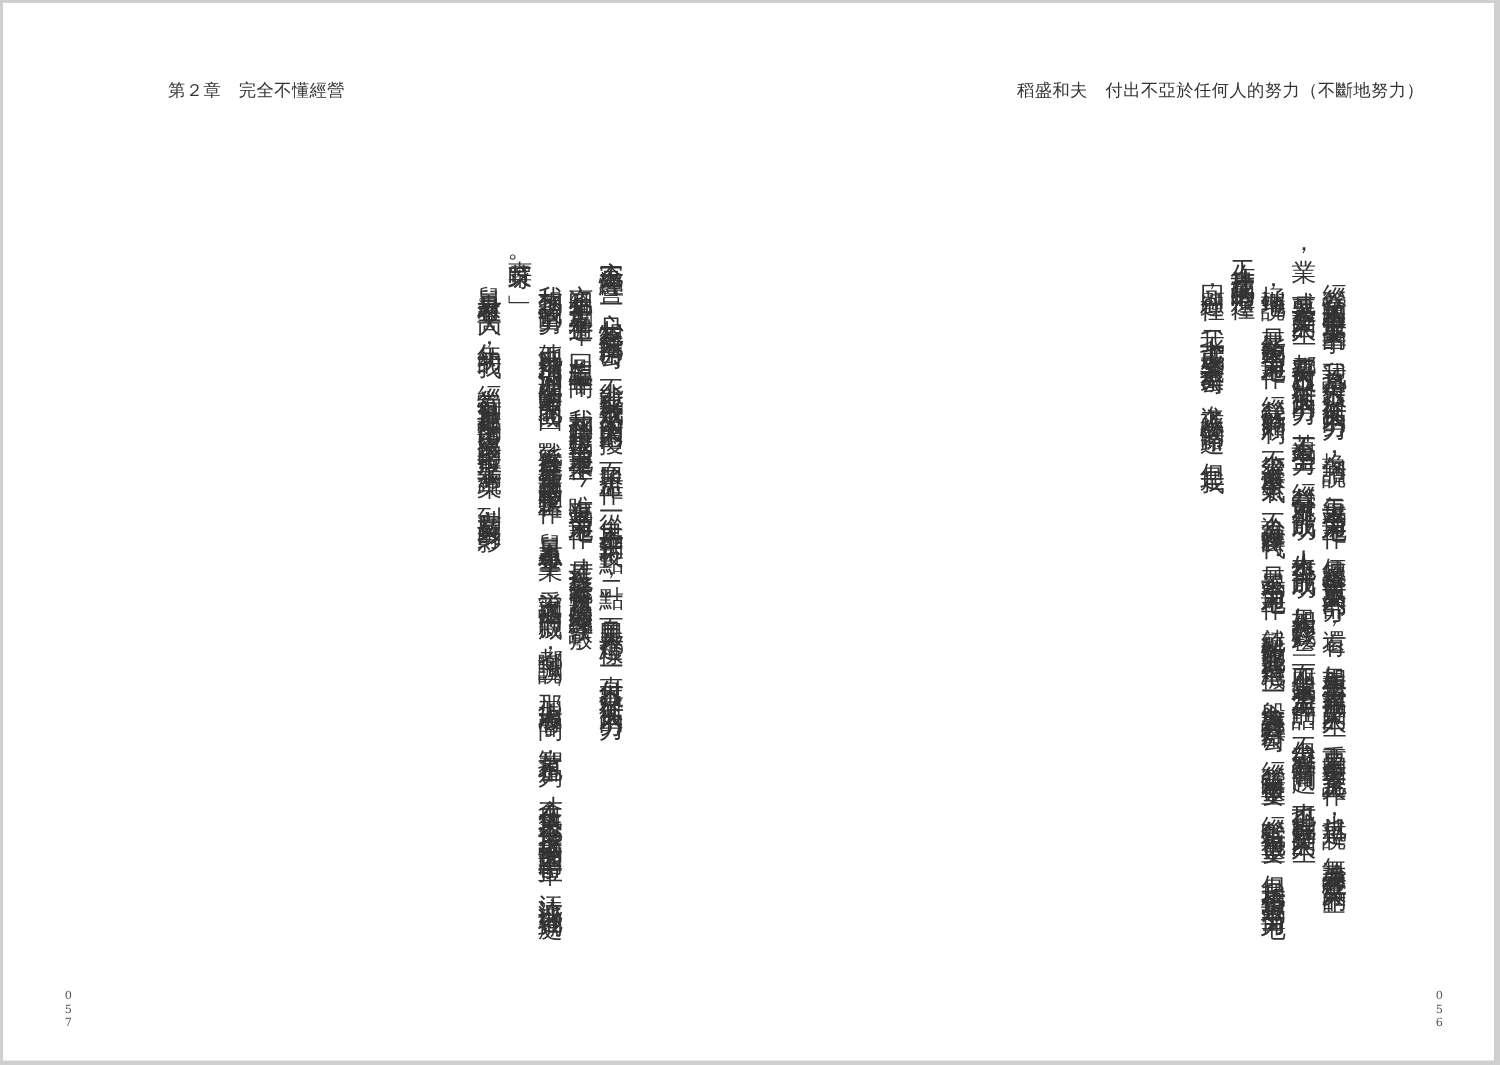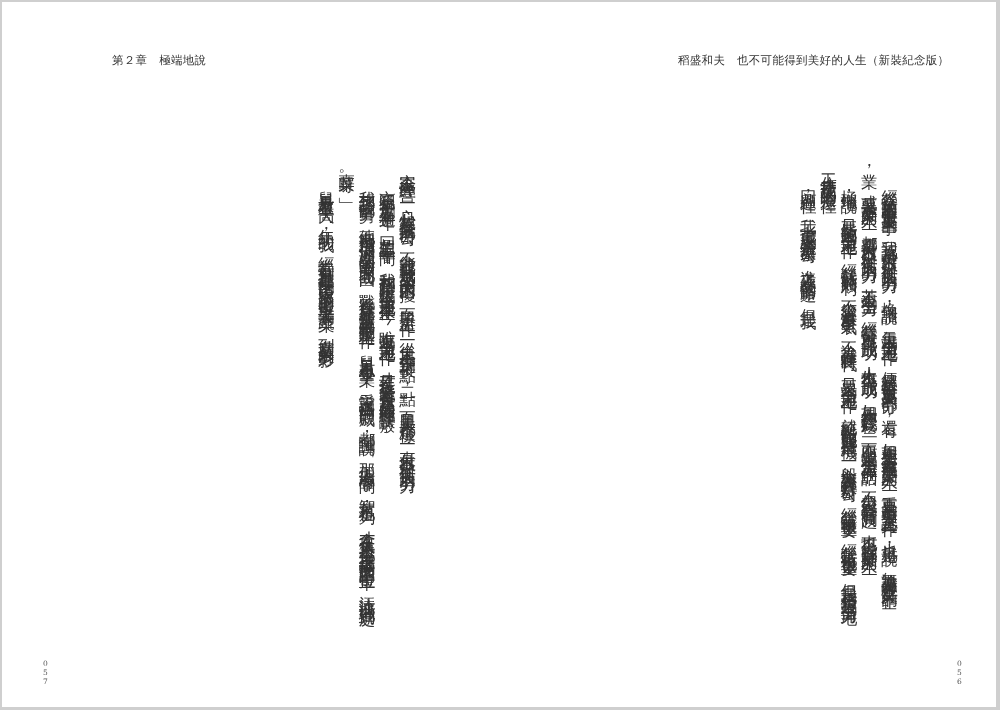--- a/index.html
+++ b/index.html
@@ -43,32 +43,32 @@
     }
     .page-left .folio { left: 39px; }
     .page-right .folio { left: 453px; }
   </style>
 </head>
 <body>
 
 <div class="spread">
 
   <div class="page page-left">
-    <div class="running-head">第２章　極端地說</div>
+    <div class="running-head">第２章　完全不懂經營</div>
     <div class="body-text">
       <span class="para noindent">完全不懂經營，一心只想著不能搞垮公司、不能造成幫我成立公司的人的困擾，而拚了命工作。從一大早工作到半夜一點、二點，而且天天都這樣，一直付出不亞於任何人的努力。</span>
       <span class="para">京瓷明年是創立五十週年，回想這五十年間，我和創業時一樣竭盡全力地工作至今。唯有竭盡全力地工作，才是打造京瓷能有今天規模的最佳經營訣竅。</span>
       <span class="para">我想到了我的舅舅，他兩袖清風從滿洲（現在的中國東北）回國，戰後在鹿兒島從事蔬菜的移動販售工作。舅舅只有小學畢業，愛說三道四的親戚，都嘲諷說，「那個人沒有學問，智慧也不夠，才會在大熱天也每天拉著那輛大型的手拉車，汗流浹背地到處賣菜呀。」</span>
       <span class="para">舅舅身材並不高大。年幼的我，經常看到舅舅在那輛比自己大得多的手拉車上裝滿了蔬菜，到處賣菜的身影。</span>
     </div>
     <div class="folio">057</div>
   </div>
 
   <div class="page page-right">
-    <div class="running-head">稻盛和夫　也不可能得到美好的人生（新裝紀念版）</div>
+    <div class="running-head">稻盛和夫　付出不亞於任何人的努力（不斷地努力）</div>
     <div class="body-text">
       <span class="para">經營企業的過程中最重要的事，我認為是「付出不亞於任何人的努力」。換句話說，每天竭盡全力地工作，便是經營公司最重要的部分。還有，如果想要過著幸福而美好的人生，重要的是每天要認真工作。也就是說，無論是要經營美好的企業，或是要過美好的人生，都需要付出不亞於任何人的努力。若不竭盡全力，經營公司就不可能成功，人生也不可能成功。如果你想輕鬆一些，而不願意竭盡全力工作的話，不但公司經營會有問題，也不可能得到美好的人生。</span>
       <span class="para">極端地說，只要能夠竭盡全力地工作，經營就能夠順利。不管經濟多麼不景氣，不論是什麼時代，只要竭盡全力地工作，就絕對能夠克服這些危機。一般會說要經營好公司，經營策略很重要，經營戰術也很重要，但是我相信只有竭盡全力地工作才是成功的唯一途徑。</span>
       <span class="para">回顧過往，我二十七歲成立京瓷這家公司，進入了經營的路途。但是我</span>
     </div>
     <div class="folio">056</div>
   </div>
 
 </div>
 

